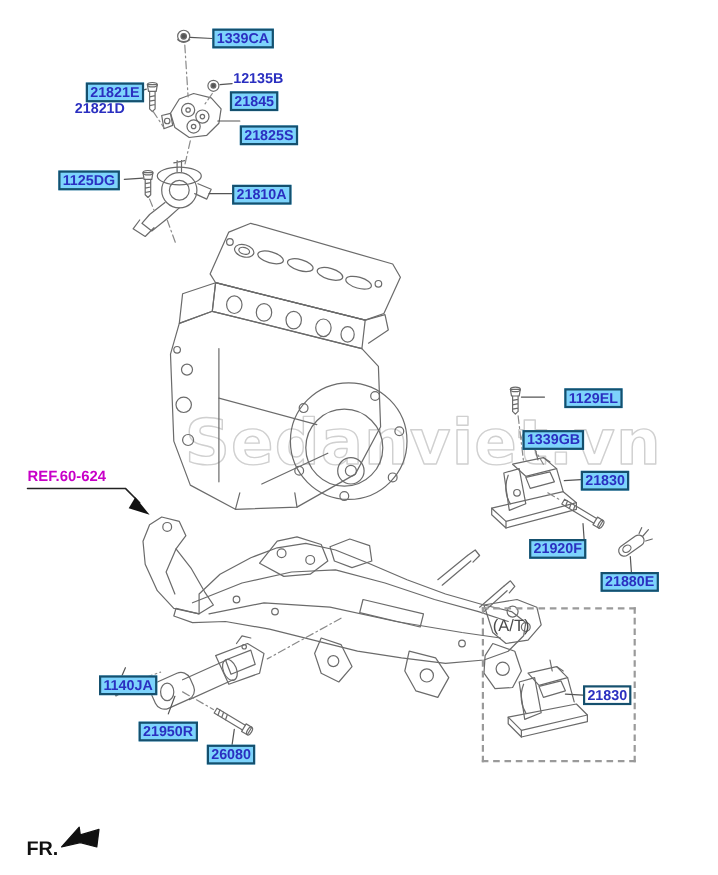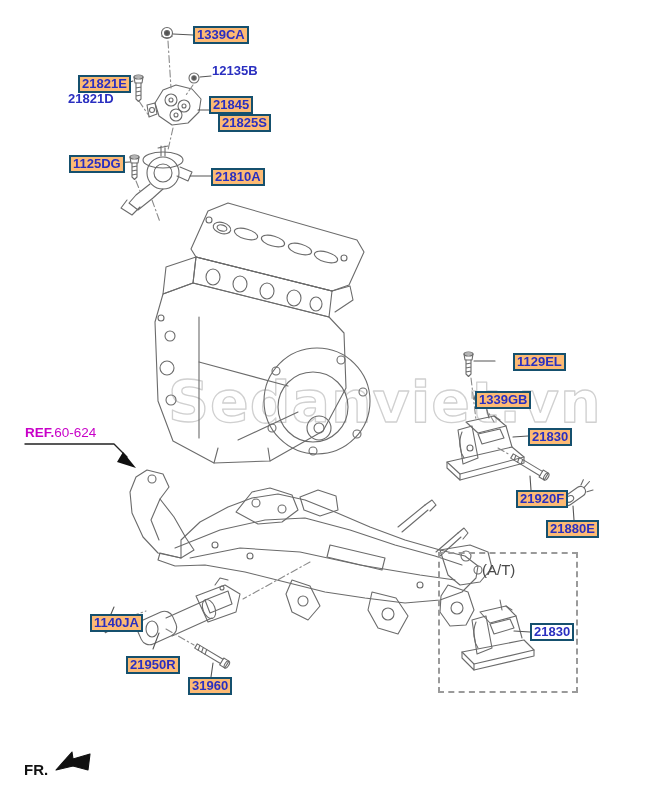--- a/index.html
+++ b/index.html
@@ -1,29 +1,29 @@
 <!DOCTYPE html>
 <html><head>
 <meta charset="utf-8">
 <style>
   html,body{margin:0;padding:0;background:#fff;}
   .stage{position:relative;width:653px;height:795px;background:#ffffff;overflow:hidden;
          font-family:"Liberation Sans", sans-serif;}
   svg{position:absolute;left:0;top:0;}
   .lbl{position:absolute;font-weight:700;font-size:13px;line-height:14px;color:#2a2fc0;
        white-space:nowrap;}
-  .lbl.box{border:2px solid #15506e;background:#fdba74;padding:0 2px;}
+  .lbl.box{border:2px solid #15506e;background:#7dd3fc;padding:0 2px;}
   .lbl.box.white{background:#ffffff;}
   .ref{position:absolute;left:25px;top:425px;font-weight:700;font-size:13.5px;color:#c800c8;
        white-space:nowrap;}
-  .ref .num{font-weight:400;}
+  .ref .num{font-weight:700;}
   .at-box{position:absolute;left:438px;top:552px;width:140px;height:141px;
           border:2px dashed #9a9a9a;box-sizing:border-box;}
-  .at-label{position:absolute;left:448px;top:561px;font-size:15px;color:#4a4a4a;margin-left:34px;}
-  .fr{position:absolute;left:24px;top:761px;font-weight:700;font-size:15px;color:#111;}
+  .at-label{position:absolute;left:448px;top:561px;font-size:15px;color:#4a4a4a;}
+  .fr{position:absolute;left:24px;top:761px;font-weight:700;font-size:18px;color:#111;}
 </style>
 </head>
 <body>
 
 <div class="stage">
 
 <svg width="653" height="795" viewBox="0 0 653 795">
   <g fill="none" stroke="#6b6b6b" stroke-width="1.1" stroke-linejoin="round" stroke-linecap="round">
 
     <text x="168" y="422" font-size="57" font-weight="700" letter-spacing="1" fill="none" stroke="#d0d0d0" stroke-width="1.3" font-family="DejaVu Sans, sans-serif">Sedanviet.vn</text>
@@ -247,32 +247,32 @@
     <g>
       <polygon points="56,770 72,752 73,759 90,754 88,770 73,766" fill="#111" stroke="#111"></polygon>
     </g>
   </g>
 </svg>
 
 <div class="lbl box" style="left:193px;top:26px">1339CA</div>
 <div class="lbl box" style="left:78px;top:75px">21821E</div>
 <div class="lbl" style="left:68px;top:92px">21821D</div>
 <div class="lbl" style="left:212px;top:64px">12135B</div>
-<div class="lbl box" style="left:209px;top:96px">21845</div>
+<div class="lbl box" style="left:209px;top:83px">21845</div>
 <div class="lbl box" style="left:218px;top:114px">21825S</div>
-<div class="lbl box" style="left:69px;top:155px">1125DG</div>
+<div class="lbl box" style="left:53px;top:155px">1125DG</div>
 <div class="lbl box" style="left:211px;top:168px">21810A</div>
 <div class="lbl box" style="left:513px;top:353px">1129EL</div>
 <div class="lbl box" style="left:475px;top:391px">1339GB</div>
 <div class="lbl box" style="left:528px;top:428px">21830</div>
-<div class="lbl box" style="left:516px;top:490px">21920F</div>
+<div class="lbl box" style="left:481px;top:490px">21920F</div>
 <div class="lbl box" style="left:546px;top:520px">21880E</div>
 <div class="lbl box" style="left:90px;top:614px">1140JA</div>
 <div class="lbl box" style="left:126px;top:656px">21950R</div>
-<div class="lbl box" style="left:188px;top:677px">31960</div>
+<div class="lbl box" style="left:188px;top:677px">26080</div>
 <div class="lbl box white" style="left:530px;top:623px">21830</div>
 
 <div class="ref">
   <span>REF.</span><span class="num">60-624</span>
 </div>
 
 <div class="at-box"></div>
 <div class="at-label">(A/T)</div>
 
 <div class="fr">FR.</div>

